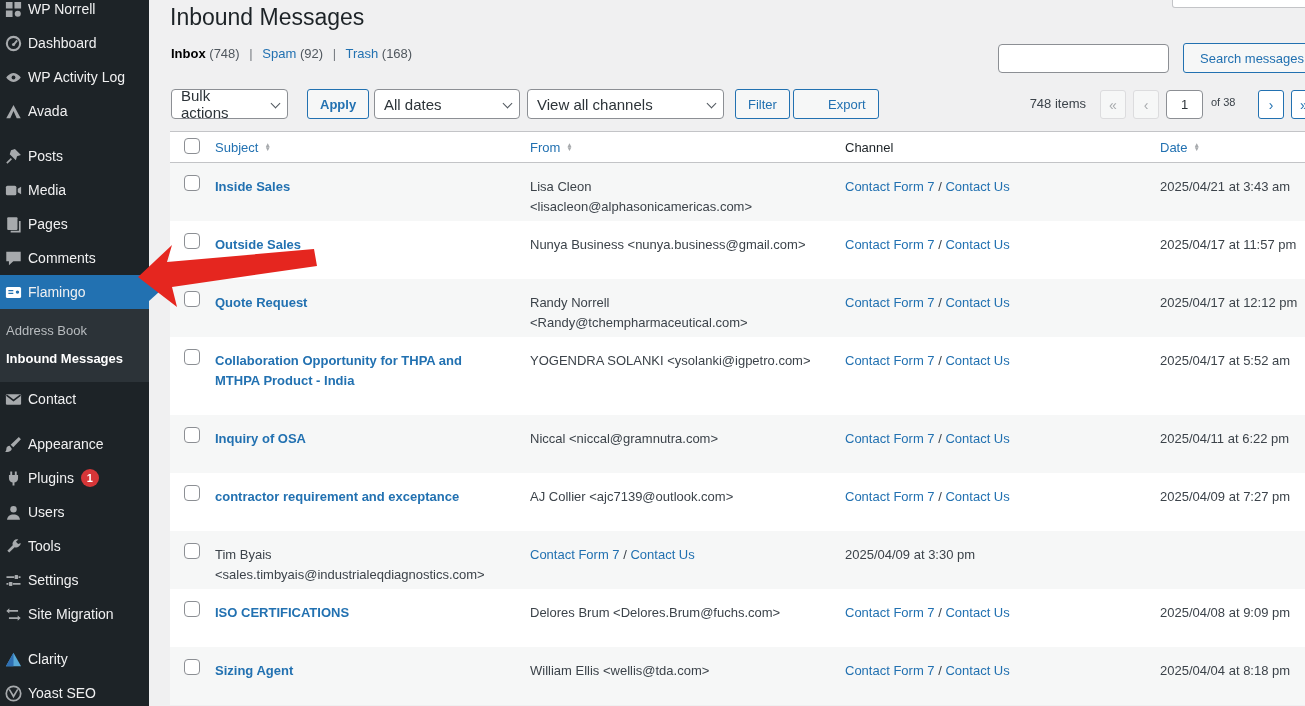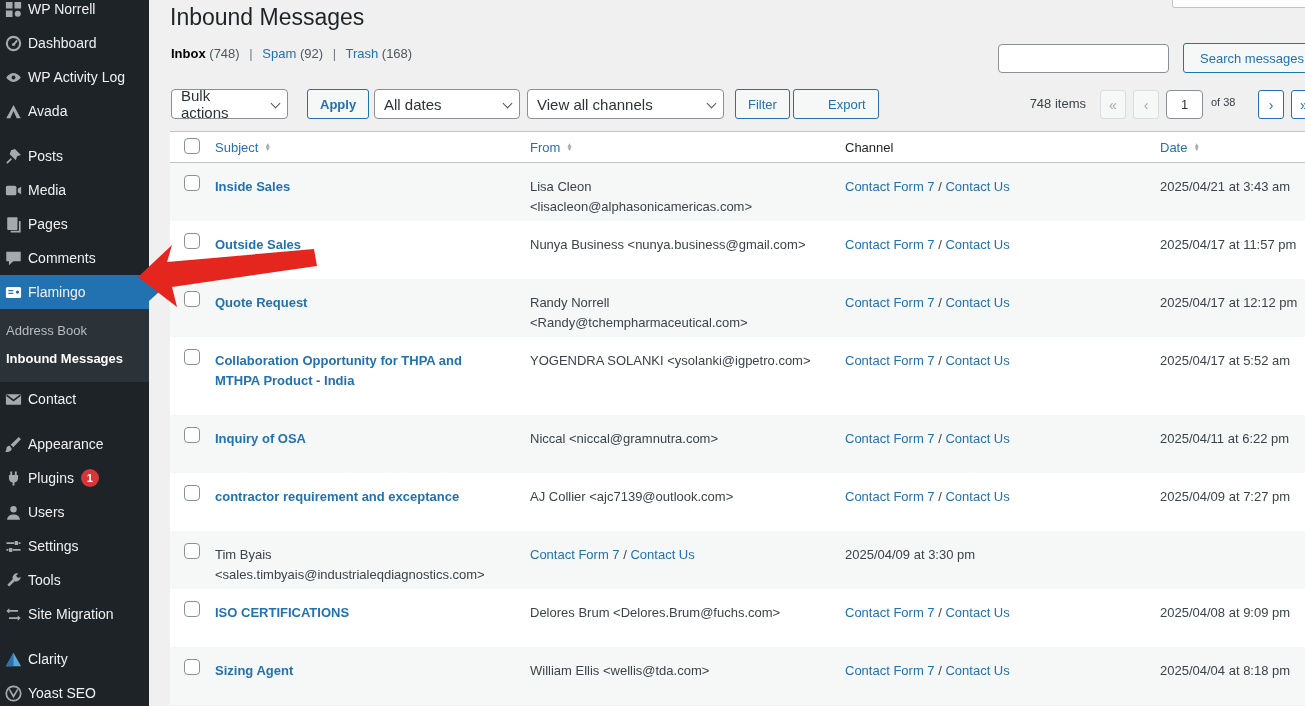--- a/index.html
+++ b/index.html
@@ -200,34 +200,34 @@
           <svg viewBox="0 0 20 20" width="19" height="19" fill="currentColor" aria-hidden="true">
             <circle cx="10" cy="6.6" r="3.4"></circle>
             <path d="M3.2 17.6c.4-3.8 3-5.6 6.8-5.6s6.4 1.8 6.8 5.6z"></path>
           </svg>
         </span>
         <span class="mi-label">Users</span>
       </div>
       <div class="menu-item">
         <span class="mi-icon">
           <svg viewBox="0 0 20 20" width="19" height="19" fill="currentColor" aria-hidden="true">
+            <path d="M17.6 6.2a4.8 4.8 0 0 1-6.4 4.5l-5.7 5.7-2-2 5.7-5.7a4.8 4.8 0 0 1 5.9-6.1L12.6 5l2.3 2.3z"></path>
+          </svg>
+        </span>
+        <span class="mi-label">Tools</span>
+      </div>
+      <div class="menu-item">
+        <span class="mi-icon">
+          <svg viewBox="0 0 20 20" width="19" height="19" fill="currentColor" aria-hidden="true">
             <path d="M2.6 6.4h8.2M15.4 6.4h2M2.6 13.6h2M9.2 13.6h8.2" stroke="currentColor" stroke-width="1.8" fill="none"></path>
             <rect x="11.2" y="4.3" width="3.6" height="4.2" rx="0.7"></rect>
             <rect x="5.2" y="11.5" width="3.6" height="4.2" rx="0.7"></rect>
           </svg>
         </span>
         <span class="mi-label">Settings</span>
-      </div>
-      <div class="menu-item">
-        <span class="mi-icon">
-          <svg viewBox="0 0 20 20" width="19" height="19" fill="currentColor" aria-hidden="true">
-            <path d="M17.6 6.2a4.8 4.8 0 0 1-6.4 4.5l-5.7 5.7-2-2 5.7-5.7a4.8 4.8 0 0 1 5.9-6.1L12.6 5l2.3 2.3z"></path>
-          </svg>
-        </span>
-        <span class="mi-label">Tools</span>
       </div>
       <div class="menu-item">
         <span class="mi-icon">
           <svg viewBox="0 0 20 20" width="19" height="19" fill="currentColor" aria-hidden="true">
             <path d="M5.6 3.4 2.4 6.2l3.2 2.8V7.1h9.2V5.3H5.6zM14.4 11l3.2 2.8-3.2 2.8v-1.9H5.2v-1.8h9.2z"></path>
           </svg>
         </span>
         <span class="mi-label">Site Migration</span>
       </div>
       <div class="menu-item gap">

